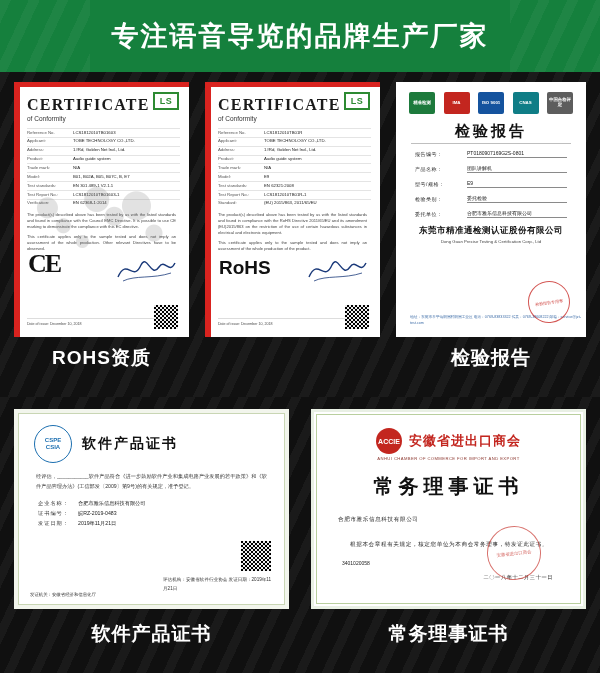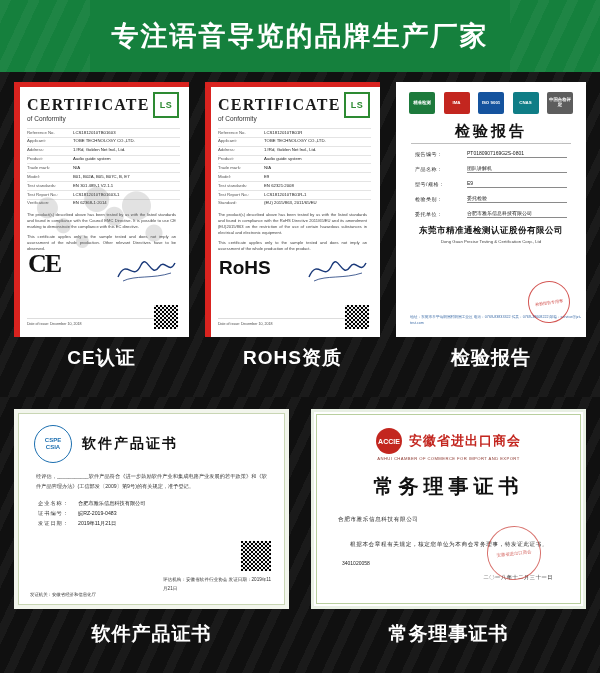--- a/index.html
+++ b/index.html
@@ -118,21 +118,21 @@
   .ct-sub {
     font-size: 6.5px;
     color: #333;
     margin: 1px 0 6px 4px;
   }
   .ls-mark {
     position: absolute;
     right: 10px;
     top: 10px;
     width: 26px;
-    height: 26px;
+    height: 18px;
     border: 2px solid #2d8a32;
     box-sizing: border-box;
     display: flex;
     align-items: center;
     justify-content: center;
     font-size: 9px;
     font-weight: bold;
     color: #2d8a32;
     letter-spacing: 0.5px;
   }
@@ -693,21 +693,20 @@
         <div class="cn-contact">地址：东莞市常平镇朗洲村朗洲工业区
 电话：0769-83833322
 传真：0769-38608222
 邮箱：service@jzt-test.com</div>
         <div class="cn-stamp">检验报告专用章</div>
       </div>
 
     </div>
 
     <div class="labels-top">
-      <div class="label lbl-a">CE认证</div>
       <div class="label lbl-b">ROHS资质</div>
       <div class="label lbl-c">检验报告</div>
     </div>
   </div>
 
   <div class="section-bottom">
     <div class="tile-bg"></div>
 
     <div class="row-bottom">
 

